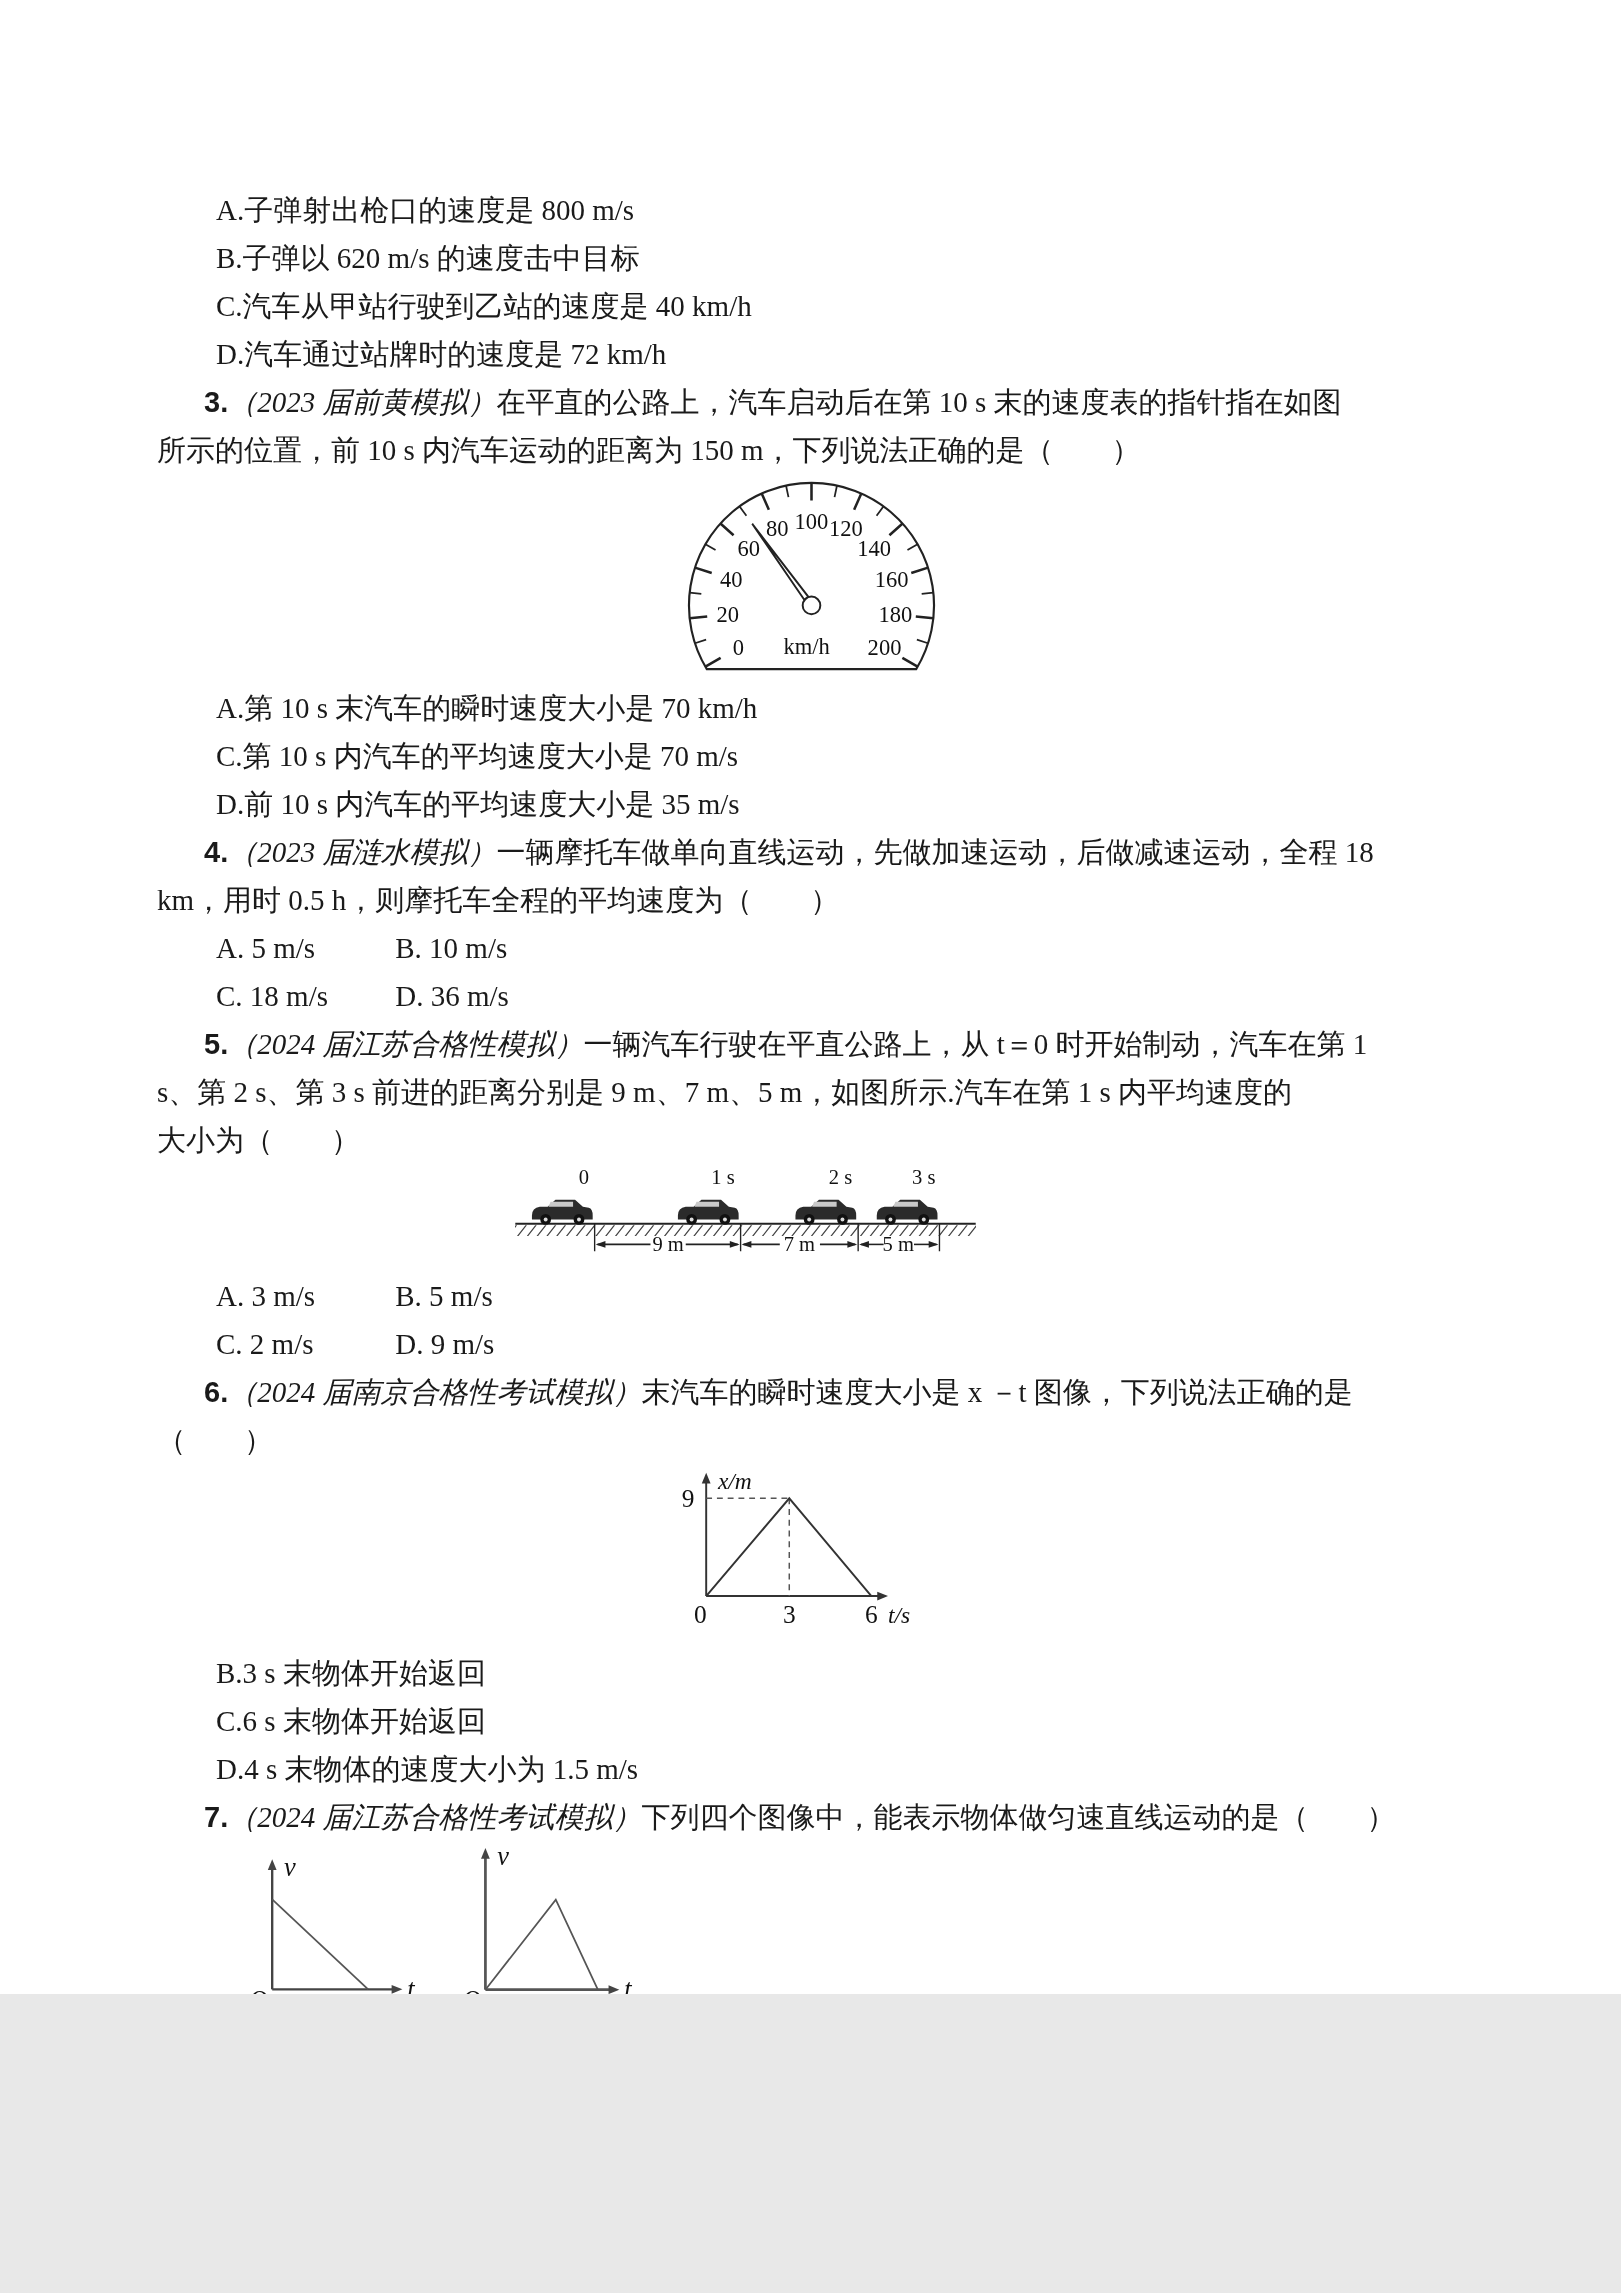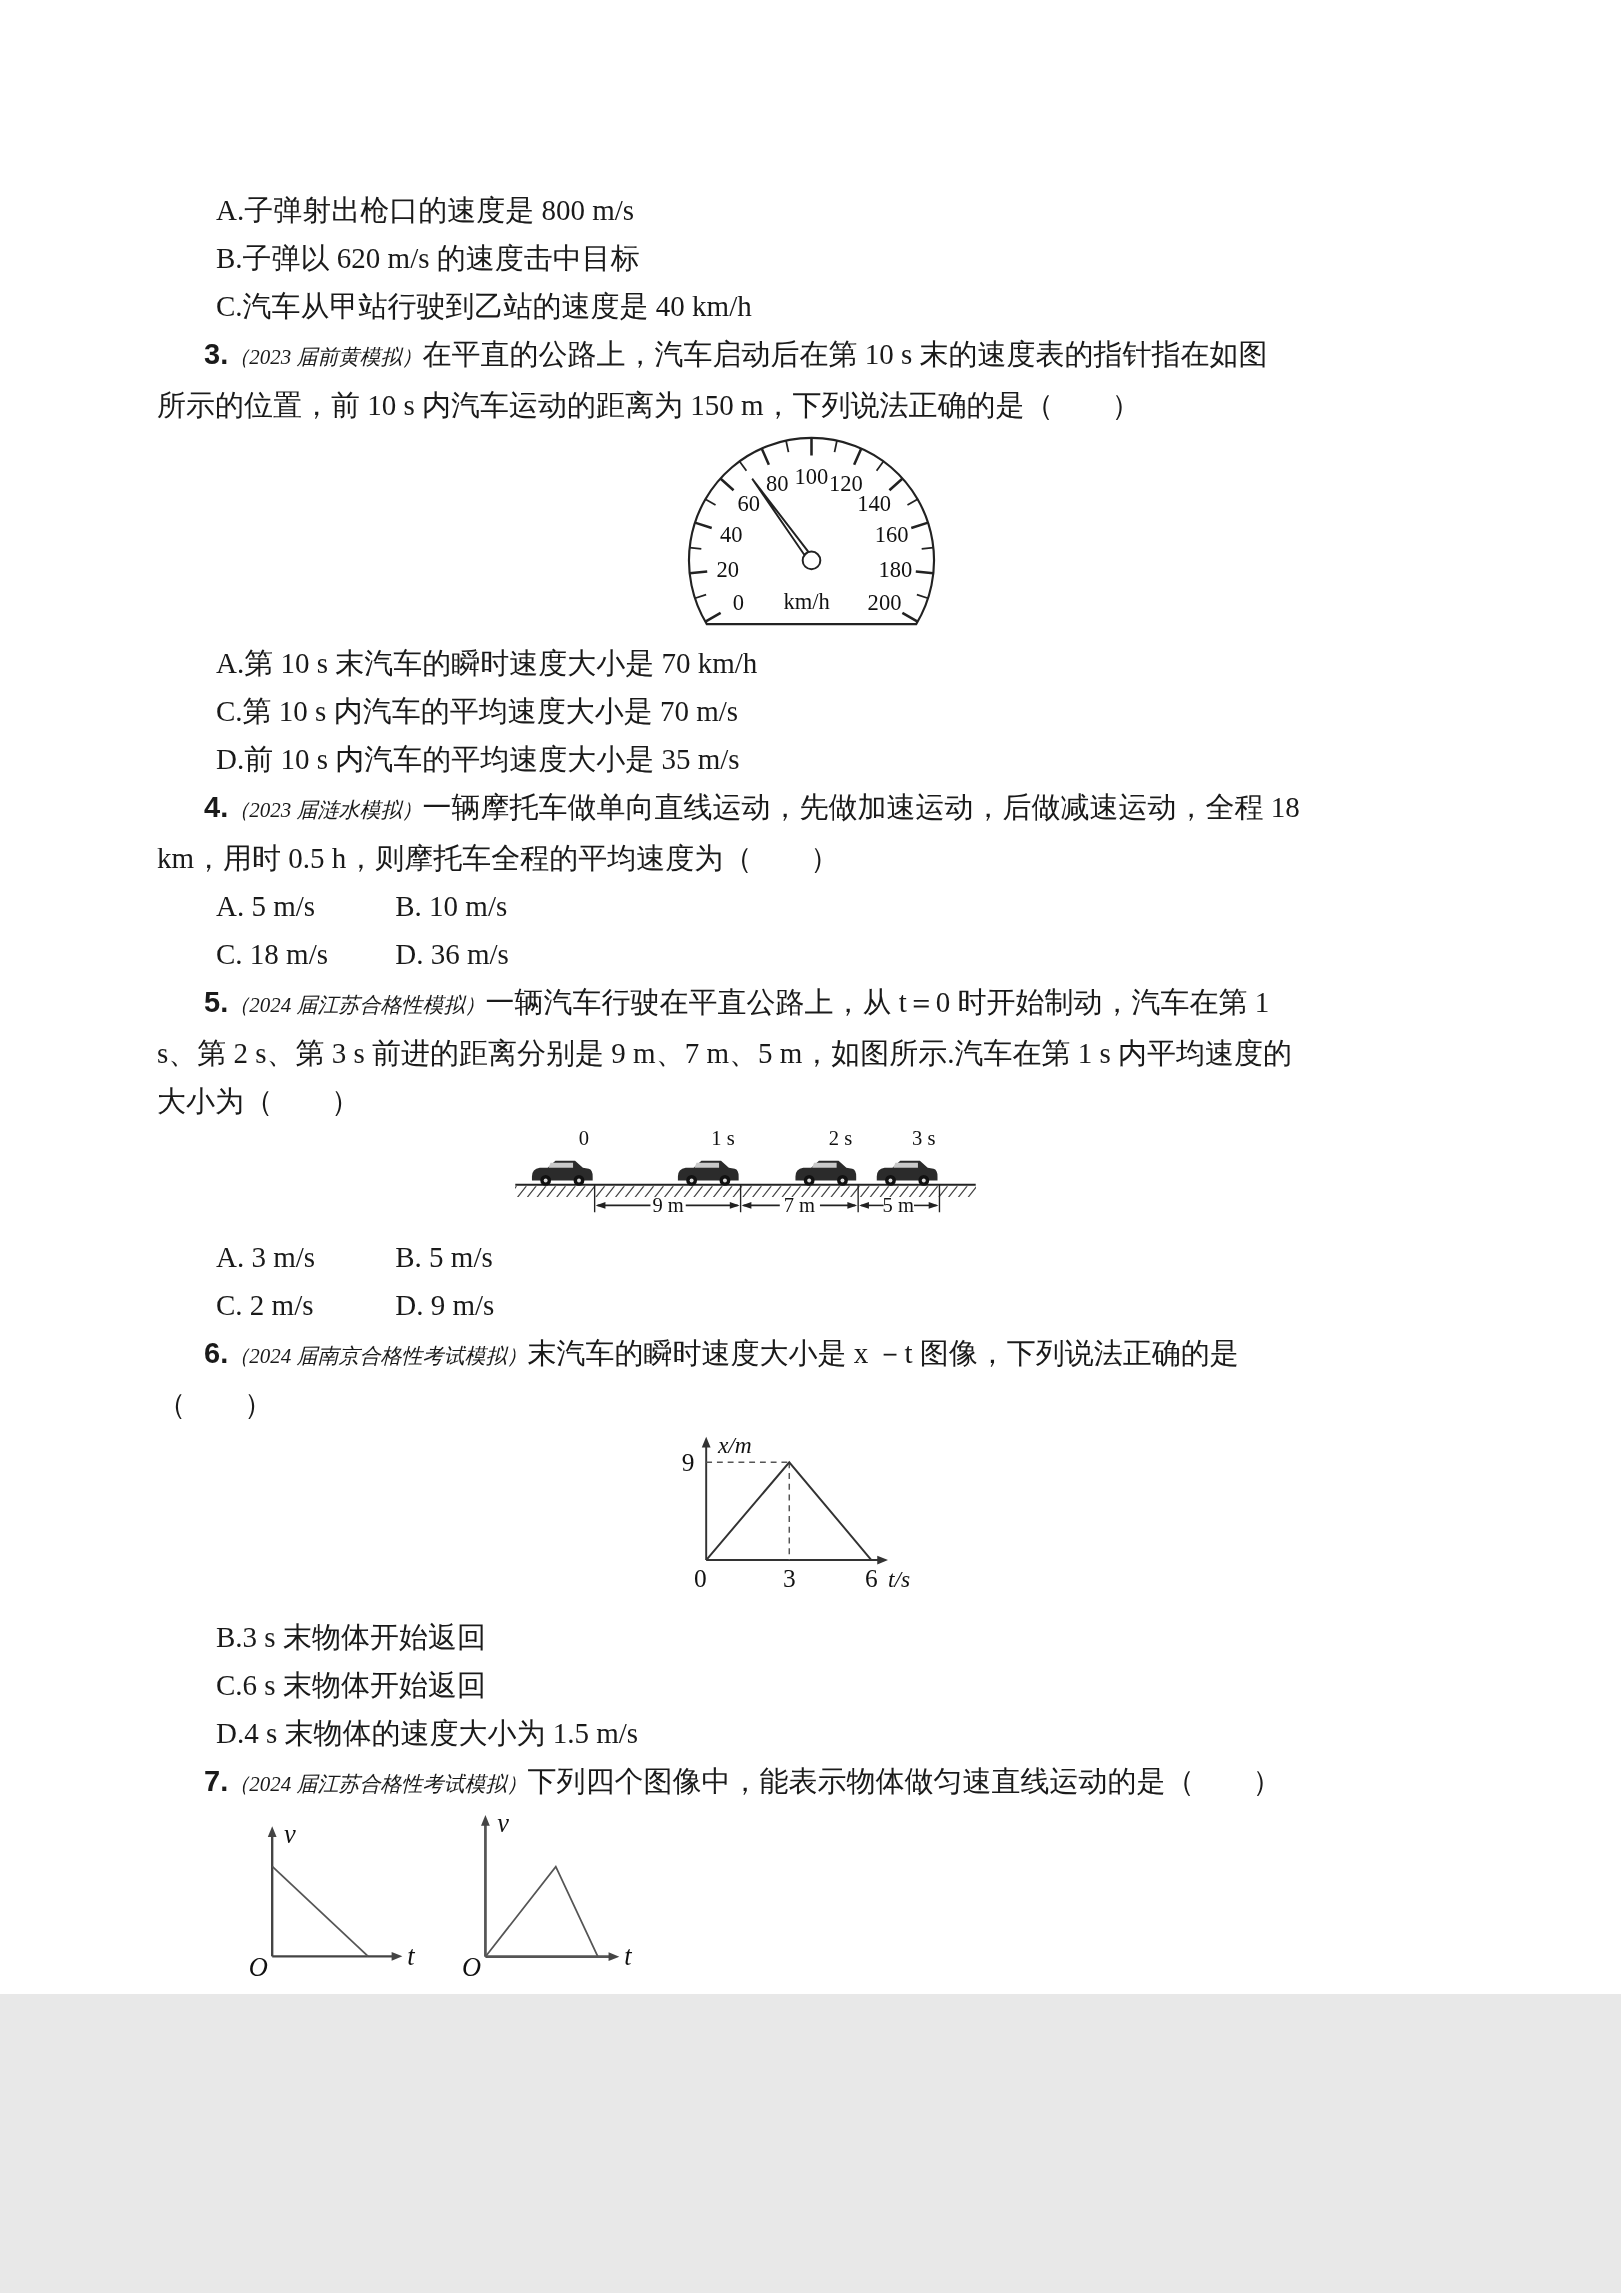--- a/index.html
+++ b/index.html
@@ -10,38 +10,39 @@
     font-family:"Liberation Serif","DejaVu Serif",serif;
     color:#1a1a1a;
     box-sizing:border-box;
     padding:186px 162px 0 157px;
     overflow:hidden;
   }
   .line{font-size:29px;line-height:48px;min-height:48px;white-space:nowrap;}
   .opt{padding-left:59px;}
   .qline{padding-left:47px;}
   .qnum{font-weight:bold;font-family:"Liberation Sans","DejaVu Sans",sans-serif;}
-  .qsrc{font-style:italic;font-size:21px;}
+  .qsrc{font-style:italic;font-size:29px;}
   .optcell{display:inline-block;min-width:172px;}
   .fig{margin:3.9px 0;}
   .fig-gauge{margin-left:527px;}
   .fig-cars{margin-left:358px;}
   .fig-xt{margin-left:490px;text-decoration:underline;}
   .fig-vt-row{margin-left:78px;display:flex;align-items:flex-end;gap:33px;}
   svg text{font-family:"Liberation Serif","DejaVu Serif",serif;}
   .mathlab{font-style:italic;}
 </style>
 </head>
 <body>
 
 <div class="page">
 
   <div class="line opt">A.子弹射出枪口的速度是 800 m/s</div>
   <div class="line opt">B.子弹以 620 m/s 的速度击中目标</div>
   <div class="line opt">C.汽车从甲站行驶到乙站的速度是 40 km/h</div>
+  <div class="line opt">D.汽车通过站牌时的速度是 72 km/h</div>
 
   <div class="line qline"><span class="qnum">3.</span><span class="qsrc">（2023 届前黄模拟）</span><span>在平直的公路上，汽车启动后在第 10 s 末的速度表的指针指在如图</span></div>
   <div class="line">所示的位置，前 10 s 内汽车运动的距离为 150 m，下列说法正确的是（　　）</div>
 
   <div class="fig fig-gauge">
     <svg width="255" height="198" viewBox="-3 -3 260 202">
       <path d="M 20.2 192 A 125 125 0 1 1 233.8 192 Z" fill="none" stroke="#222" stroke-width="2.2"></path>
       <path fill="none" stroke="#222" stroke-width="2.6" d="
         M18.8 189.5 L34.3 180.5 M2.7 140.1 L20.6 138.2 M8.1 88.4 L25.2 93.9
         M34.1 43.4 L47.5 55.4 M76.2 12.8 L83.5 29.3 M127 2 L127 20

